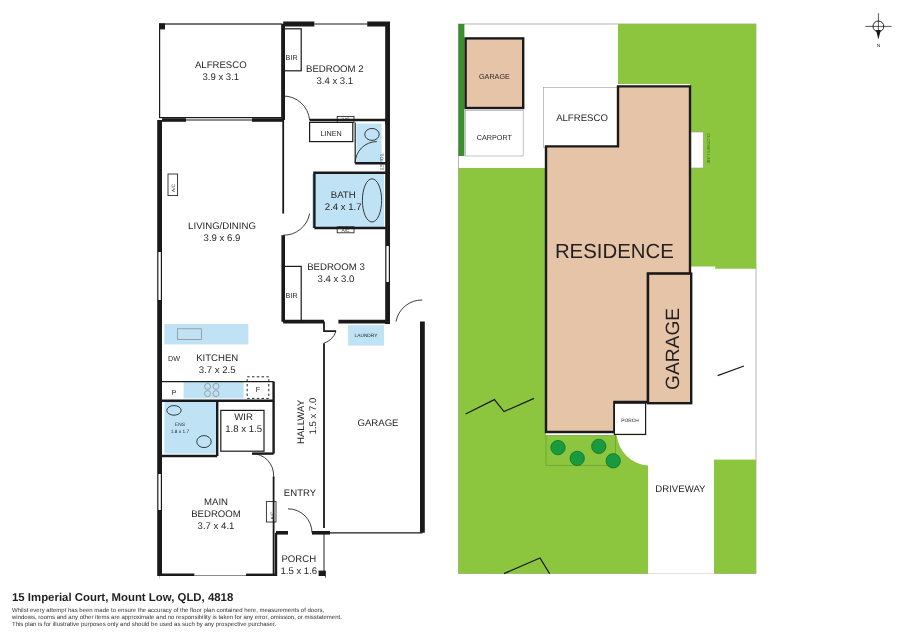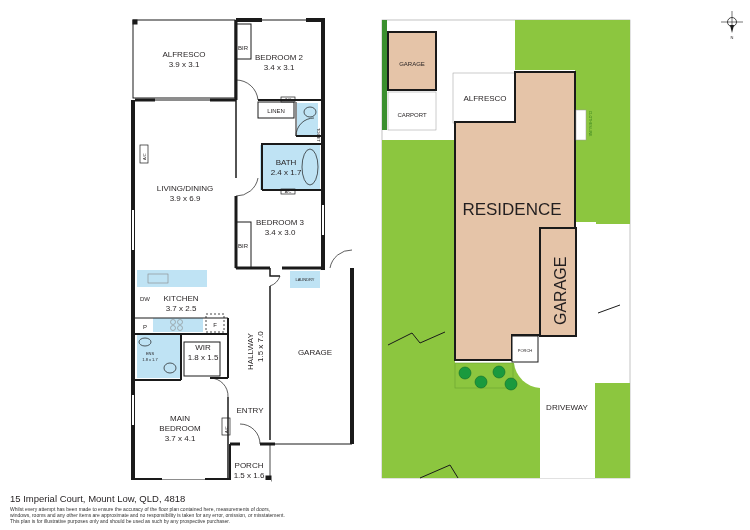--- a/index.html
+++ b/index.html
@@ -2,21 +2,21 @@
 <html><head>
 <meta charset="utf-8">
 <style>
   html,body{margin:0;padding:0;background:#fff;}
   body{width:750px;height:530px;position:relative;overflow:hidden;font-family:"Liberation Sans",sans-serif;color:#231f20;}
   svg text{font-family:"Liberation Sans",sans-serif;fill:#231f20;}
   .lbl{font-size:8px;}
   .sm{font-size:6px;}
   .xs{font-size:4px;}
   .footer{position:absolute;left:10px;top:493px;width:440px;}
-  .addr{font-size:9.5px;color:#231f20;margin:0 0 2px 0;}
+  .addr{font-size:9.5px;color:#231f20;margin:0 0 2px 0;font-weight:bold;}
   .disc{font-size:5px;line-height:6.2px;color:#333;}
 </style>
 </head>
 <body>
 
 <svg width="750" height="530" viewBox="0 0 750 530" style="position:absolute;left:0;top:0">
 
   <g>
 
     <rect x="297" y="103" width="21" height="33" fill="#bfe3f4"></rect>

